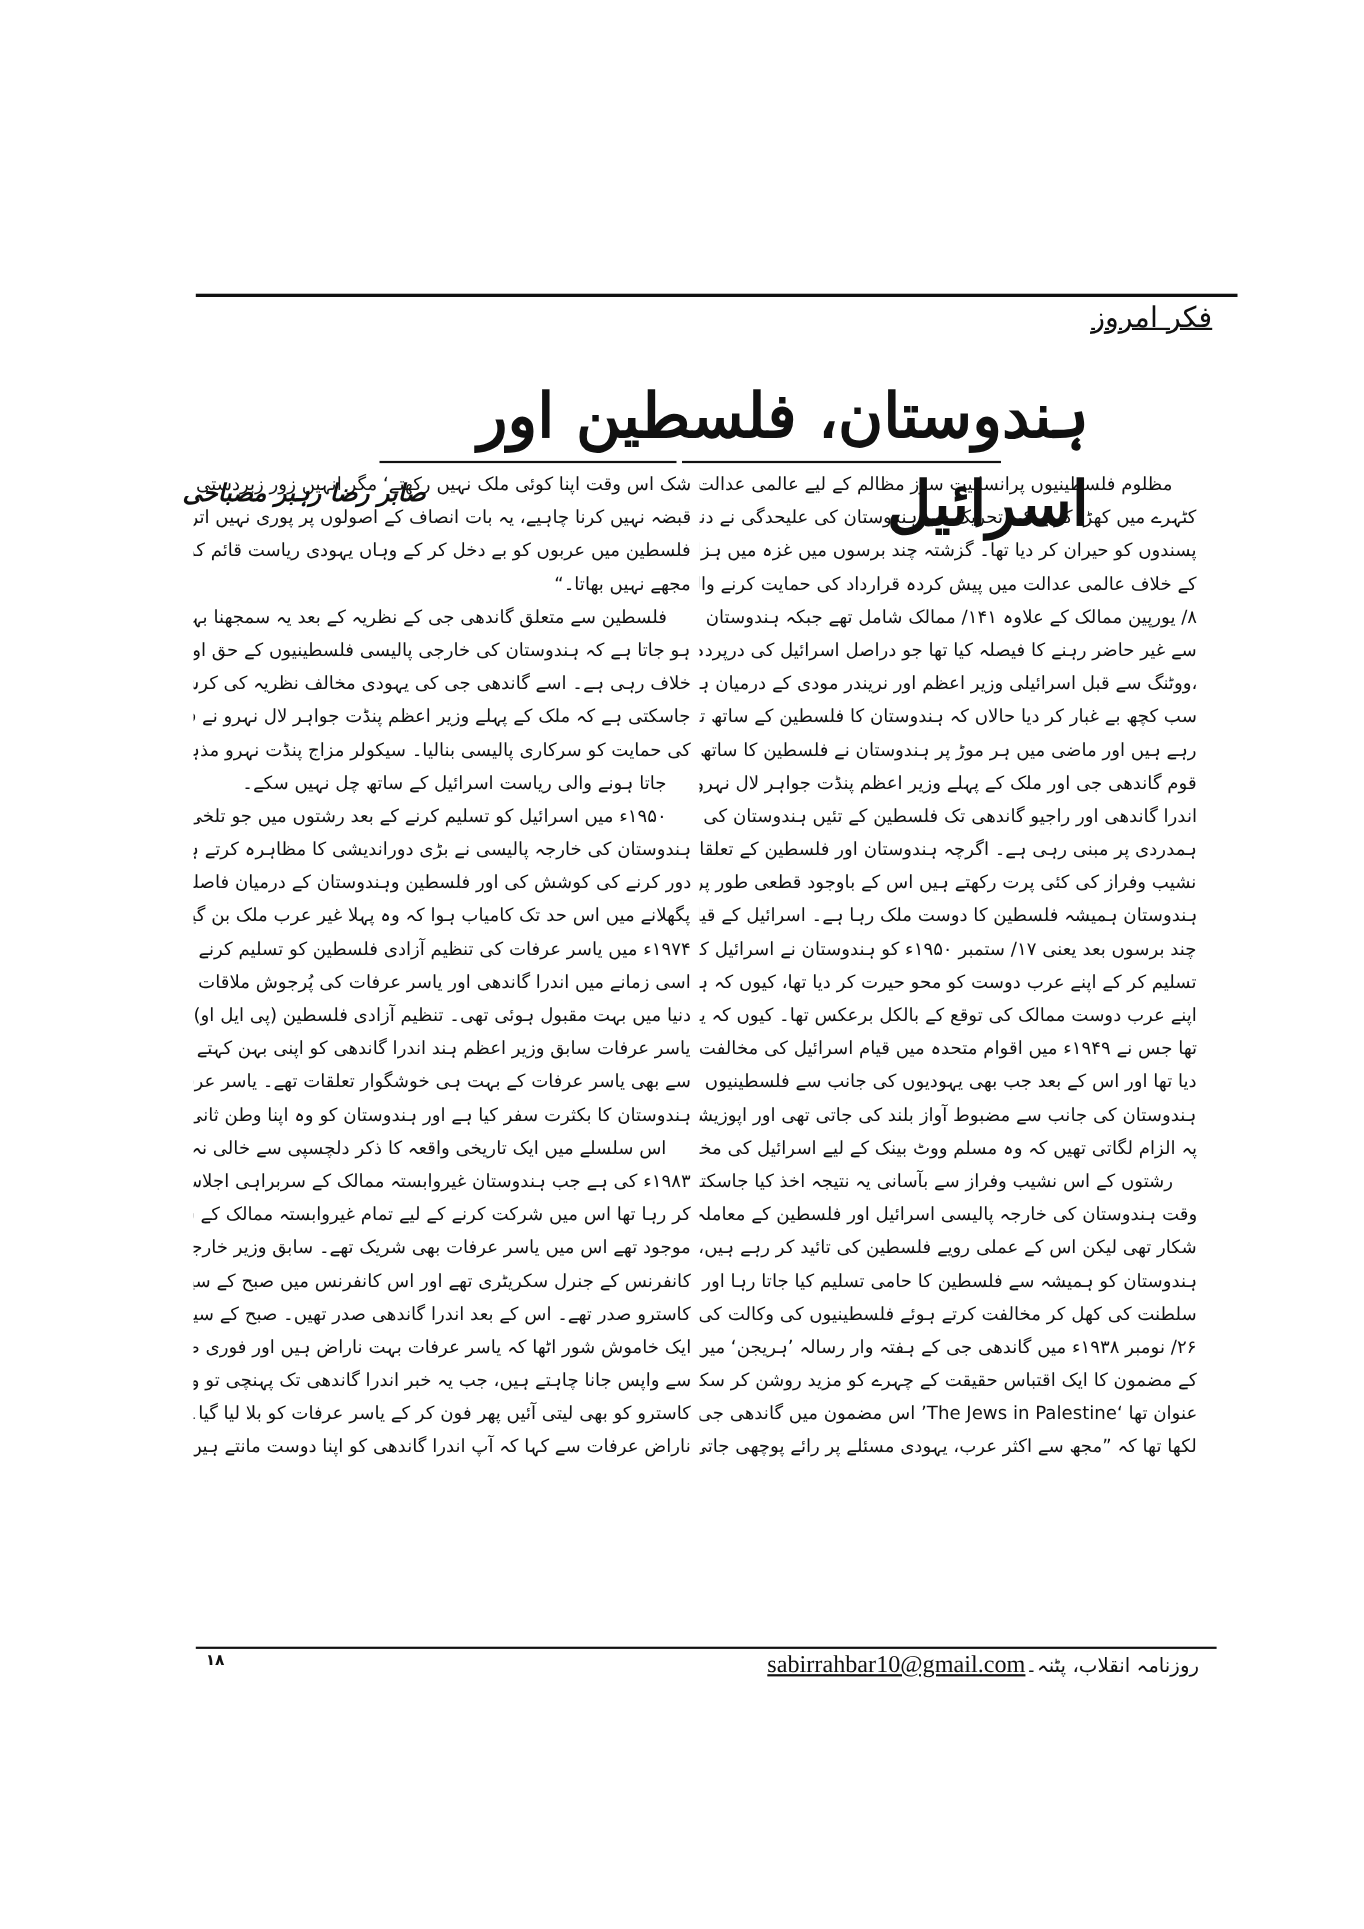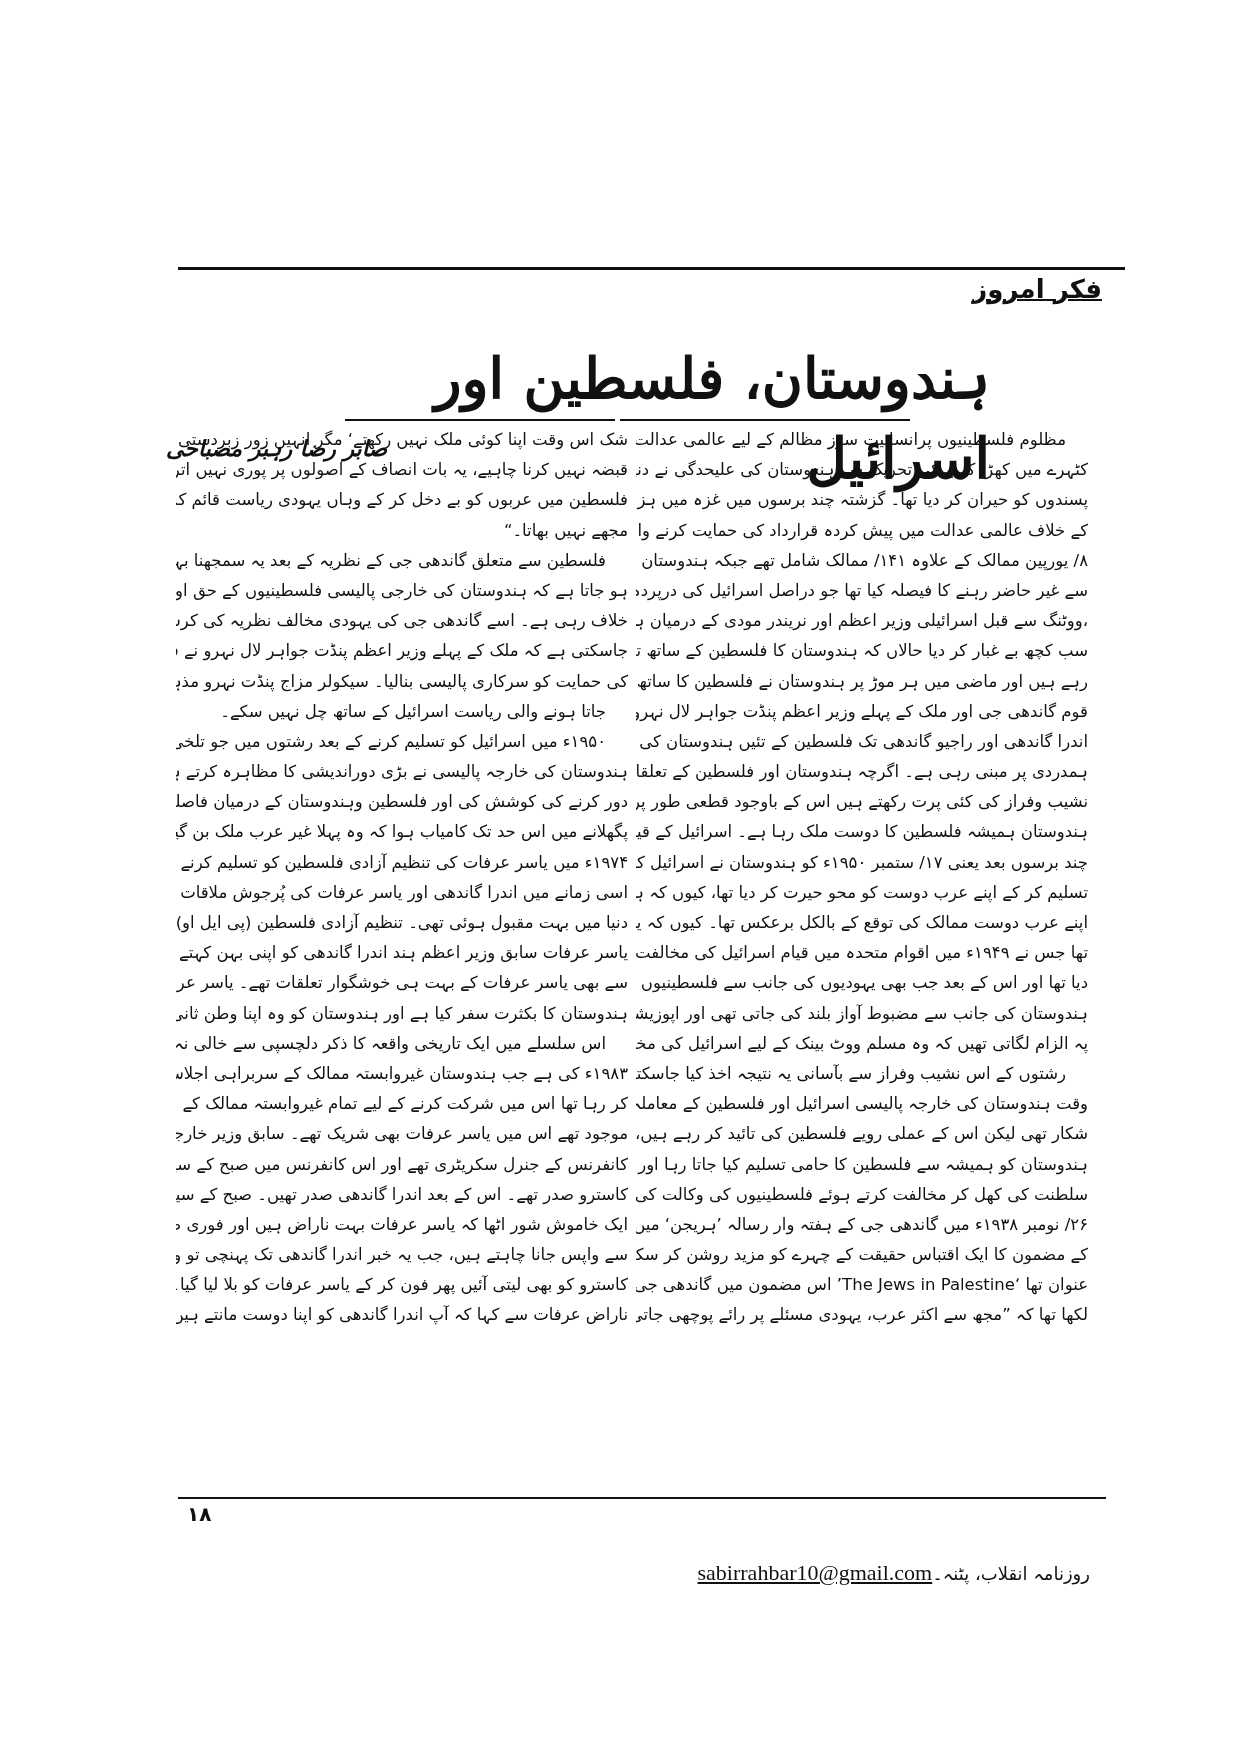--- a/index.html
+++ b/index.html
@@ -1,39 +1,39 @@
 <!DOCTYPE html>
 <html><head>
 <meta charset="utf-8">
 <style>
   html, body { margin: 0; padding: 0; background: #ffffff; }
   body { width: 1240px; height: 1754px; position: relative; overflow: hidden;
          font-family: "DejaVu Sans", sans-serif; color: #111; }
   .page { position: absolute; left: 0; top: 0; width: 1240px; height: 1754px; background: #fff; }
   .top-rule { position: absolute; left: 178px; top: 267px; width: 947px; height: 3px; background: #111; }
-  .section-label { position: absolute; right: 138px; top: 274px; font-weight: bold; font-size: 26px;
+  .section-label { position: absolute; right: 138px; top: 274px; font-weight: normal; font-size: 26px;
                    direction: rtl; text-decoration: underline; text-decoration-thickness: 2px;
                    font-family: "DejaVu Sans", sans-serif; }
   .headline { position: absolute; left: 250px; width: 740px; top: 300px; text-align: right; direction: rtl;
               font-size: 56px; font-weight: bold; font-family: "DejaVu Serif", serif; line-height: 80px; }
   .byline { position: absolute; left: 166px; top: 395px; direction: rtl; font-size: 22px; font-weight: bold;
             font-family: "DejaVu Serif", serif; font-style: italic; margin-top: 40px; }
   .left-rule { position: absolute; left: 345px; top: 419px; width: 270px; height: 2px; background: #111; }
   .right-rule { position: absolute; left: 620px; top: 419px; width: 290px; height: 2px; background: #111; }
   .col { position: absolute; top: 425px; width: 452px; direction: rtl; text-align: justify;
          font-family: "DejaVu Sans", sans-serif; font-size: 16.5px; }
   .col-right { left: 636px; }
   .col-left { left: 176px; }
   .col .line { height: 30.2px; line-height: 30.2px; white-space: nowrap; overflow: hidden;
                text-align: justify; text-align-last: justify; }
   .col .line.last { text-align-last: right; }
   .col .line.indent { padding-right: 22px; }
   .bottom-rule { position: absolute; left: 178px; top: 1497px; width: 928px; height: 2px; background: #111; }
-  .page-number { position: absolute; left: 187px; top: 1502px; font-size: 20px; font-weight: bold; direction: rtl; }
-  .footer { position: absolute; right: 150px; top: 1560px; direction: rtl; font-size: 18px; white-space: nowrap; }
+  .page-number { position: absolute; left: 187px; top: 1502px; font-size: 14px; font-weight: bold; direction: rtl; }
+  .footer { position: absolute; right: 150px; top: 1500px; direction: rtl; font-size: 18px; white-space: nowrap; }
   .footer .email { font-family: "Liberation Serif", serif; font-size: 22px; text-decoration: underline;
                    direction: ltr; unicode-bidi: embed; }
 </style>
 </head>
 <body>
 
 <div class="page">
   <div class="top-rule"></div>
   <div class="section-label">فکر امروز</div>
   <h1 class="headline">ہندوستان، فلسطین اور اسرائیل</h1>

